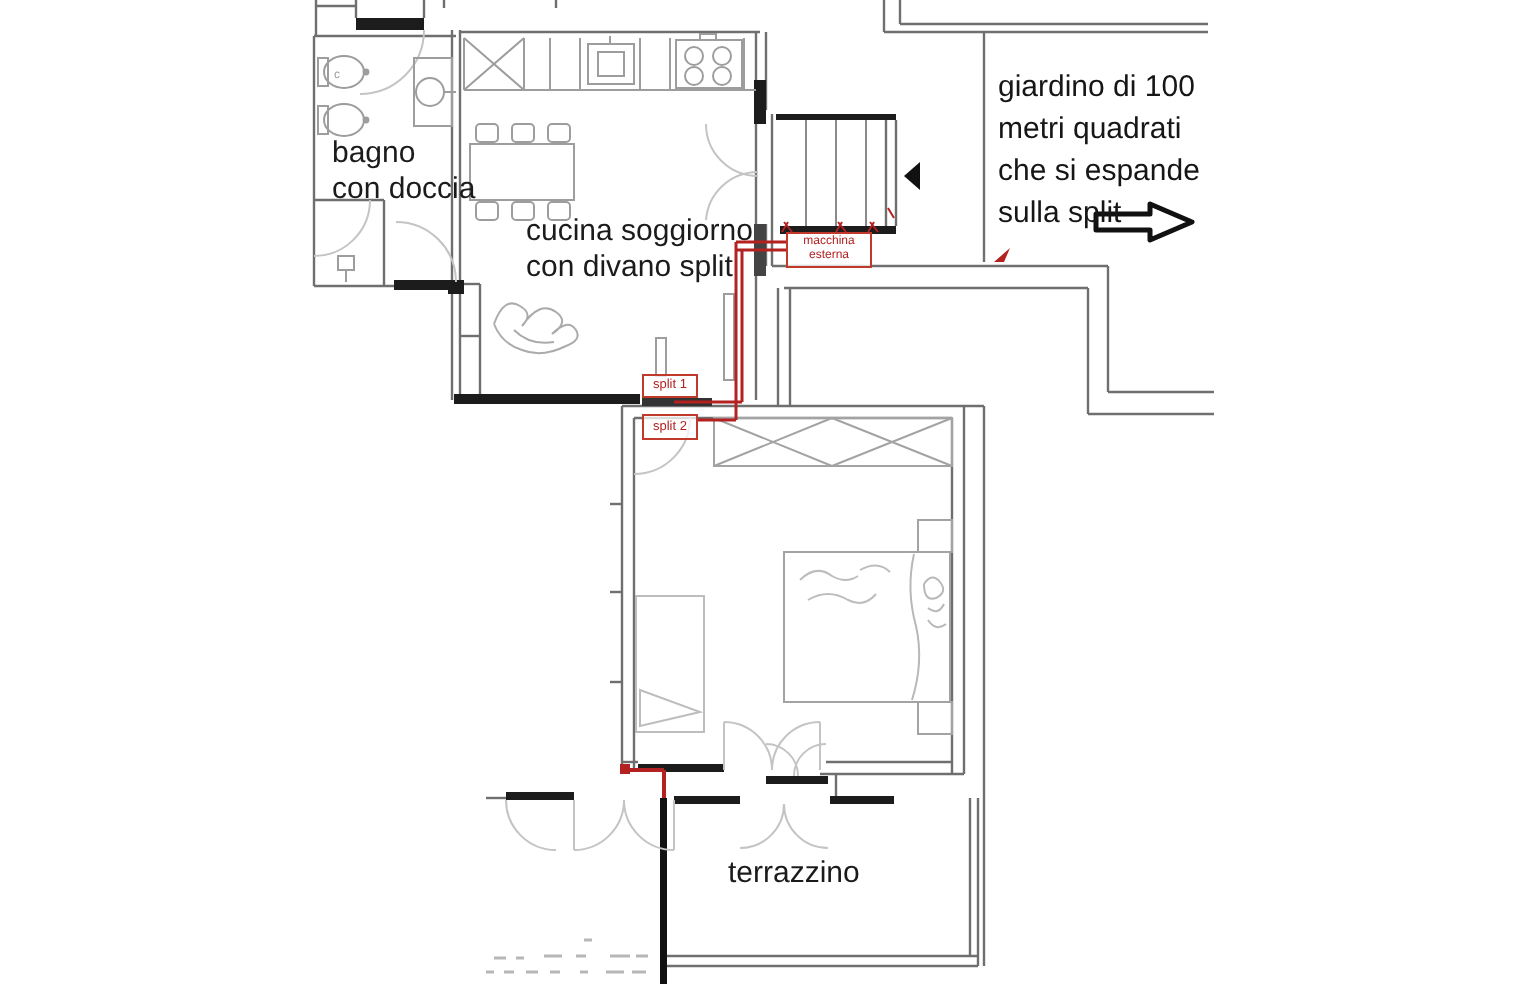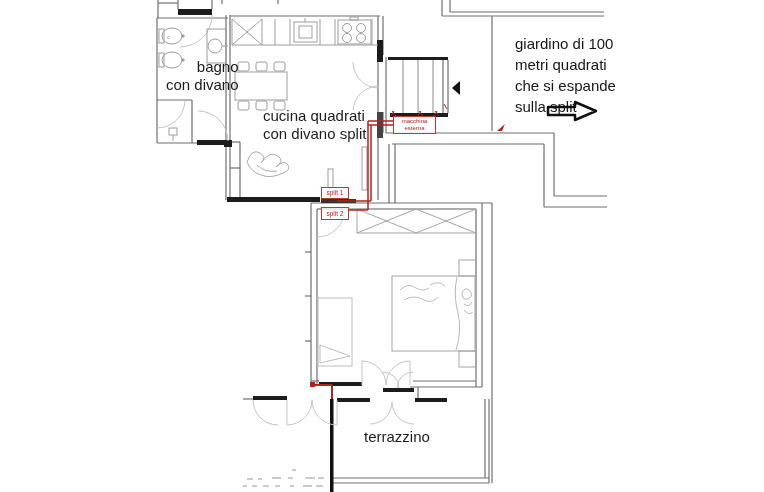--- a/index.html
+++ b/index.html
@@ -239,34 +239,34 @@
     <path d="M419,111 l4,5 M421,111 l-3,5" stroke-width="1"></path>
     <path d="M435,111 l4,5 M437,111 l-3,5" stroke-width="1"></path>
     <path d="M444,104 l3,5" stroke-width="1"></path>
   </g>
 
   <path d="M497,131 L505,124 L502,131 Z" fill="#b32121"></path>
 
   <path d="M548,107 L575,107 L575,102 L596,111 L575,120 L575,115 L548,115 Z" fill="#ffffff" stroke="#111111" stroke-width="2.5" stroke-linejoin="round"></path>
 </svg>
 
-  <div class="room-label" style="left:166px;top:58px;text-align:right;">
+  <div class="room-label" style="left:166px;top:68px;">
     <div>bagno</div>
-    <div>con divano</div>
+    <div>con doccia</div>
   </div>
 
   <div class="room-label" style="left:263px;top:107px;">
-    <div>cucina quadrati</div>
+    <div>cucina soggiorno</div>
     <div>con divano split</div>
   </div>
 
 
   <div class="room-label" style="left:364px;top:428px;">terrazzino</div>
 
-  <div class="garden-label" style="left:499px;top:33px;margin-left:16px;">
+  <div class="garden-label" style="left:499px;top:33px;">
     <div>giardino di 100</div>
     <div>metri quadrati</div>
     <div>che si espande</div>
     <div>sulla split</div>
   </div>
 
   <div class="red-box unit">
     <div>macchina</div>
     <div>esterna</div>
   </div>

